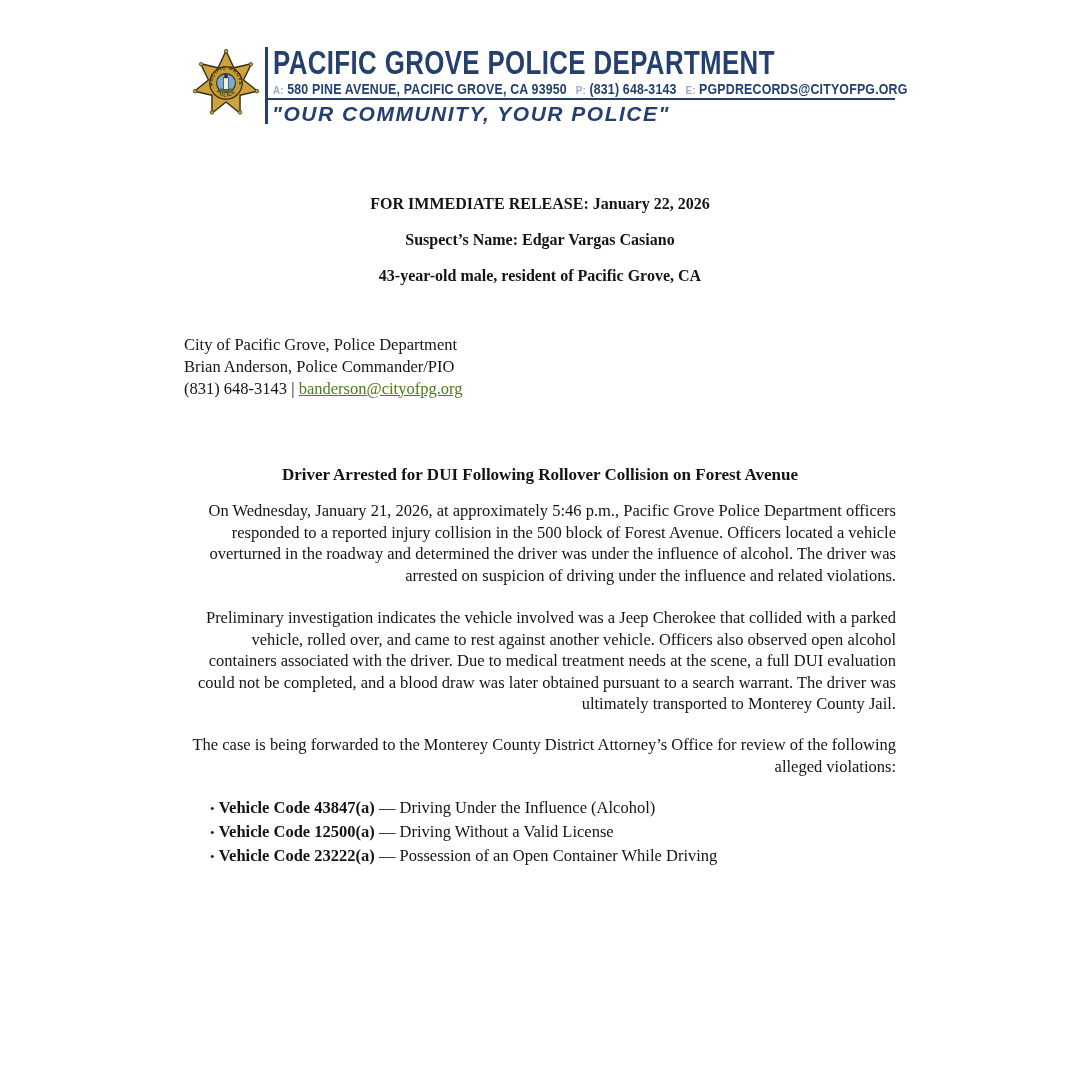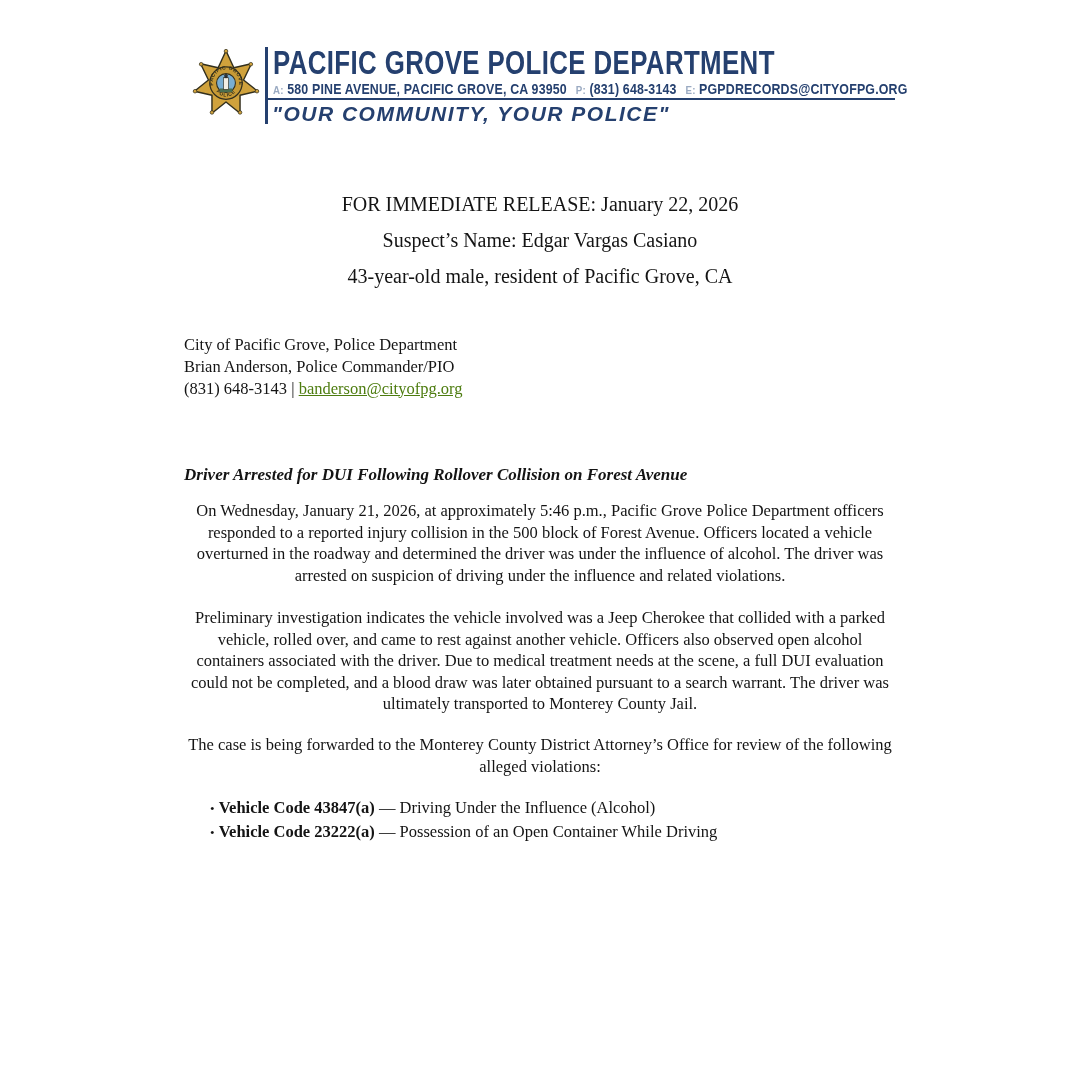--- a/index.html
+++ b/index.html
@@ -29,29 +29,29 @@
   .addr-line .gap { display:inline-block; width:10px; }
   .hrule { position:absolute; left:266px; top:98px; width:629px; height:0; border-top:2.5px solid #25406f; }
   .tagline {
     position:absolute; left:272px; top:102px; white-space:nowrap;
     font-family:"Liberation Sans", sans-serif; font-style:italic; font-weight:600;
     font-size:21px; color:#25406f; letter-spacing:1.5px;
   }
 
   
   .release { position:absolute; left:184px; top:193px; width:712px; text-align:center; }
-  .release-line { font-weight:normal; font-size:20px; line-height:22px; margin-bottom:14px; }
+  .release-line { font-weight:bold; font-size:16px; line-height:22px; margin-bottom:14px; }
 
   .contact { position:absolute; left:184px; top:334px; width:712px; font-size:16.5px; line-height:21.8px; }
   .contact a { color:#4d7c0f; text-decoration:underline; }
 
-  .headline { position:absolute; left:184px; top:464px; width:712px; 
-              font-weight:bold; font-size:17px; line-height:22px;font-style:italic; }
+  .headline { position:absolute; left:184px; top:464px; width:712px; text-align:center;
+              font-weight:bold; font-size:17px; line-height:22px; }
 
-  .para { position:absolute; left:184px; width:712px; font-size:16.5px; line-height:21.6px; text-align:center; }
+  .para { position:absolute; left:184px; width:712px; font-size:16.5px; line-height:21.6px; text-align:right; }
   .p1 { top:500px; }
   .p2 { top:607px; }
   .p3 { top:734px; }
 
   .violations { position:absolute; left:210px; top:796px; width:686px; list-style:none;
                 font-size:16.5px; line-height:23.2px; }
   .violations li .blt { font-size:13px; }
 
   .closing { top:878px; }
 </style>
@@ -115,17 +115,18 @@
   </section>
 
   <h1 class="headline">Driver Arrested for DUI Following Rollover Collision on Forest Avenue</h1>
 
   <p class="para p1">On Wednesday, January 21, 2026, at approximately 5:46 p.m., Pacific Grove Police Department officers responded to a reported injury collision in the 500 block of Forest Avenue. Officers located a vehicle overturned in the roadway and determined the driver was under the influence of alcohol. The driver was arrested on suspicion of driving under the influence and related violations.</p>
   <p class="para p2">Preliminary investigation indicates the vehicle involved was a Jeep Cherokee that collided with a parked vehicle, rolled over, and came to rest against another vehicle. Officers also observed open alcohol containers associated with the driver. Due to medical treatment needs at the scene, a full DUI evaluation could not be completed, and a blood draw was later obtained pursuant to a search warrant. The driver was ultimately transported to Monterey County Jail.</p>
   <p class="para p3">The case is being forwarded to the Monterey County District Attorney’s Office for review of the following alleged violations:</p>
 
   <ul class="violations">
     <li><span class="blt">•</span> <b>Vehicle Code 43847(a)</b> <span>—</span> <span>Driving Under the Influence (Alcohol)</span></li>
+    <li><span class="blt">•</span> <b>Vehicle Code 12500(a)</b> <span>—</span> <span>Driving Without a Valid License</span></li>
     <li><span class="blt">•</span> <b>Vehicle Code 23222(a)</b> <span>—</span> <span>Possession of an Open Container While Driving</span></li>
   </ul>
 
 
 </div>
 
 </body></html>

